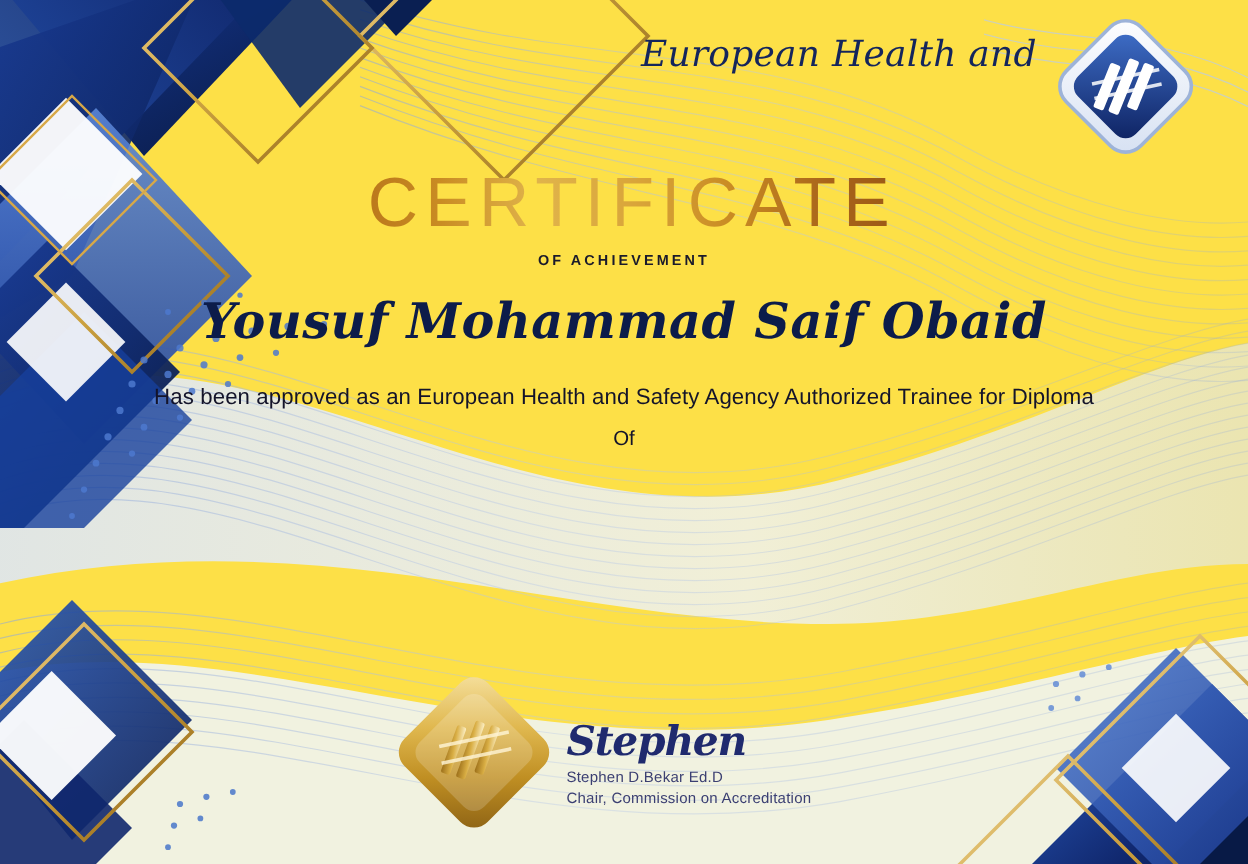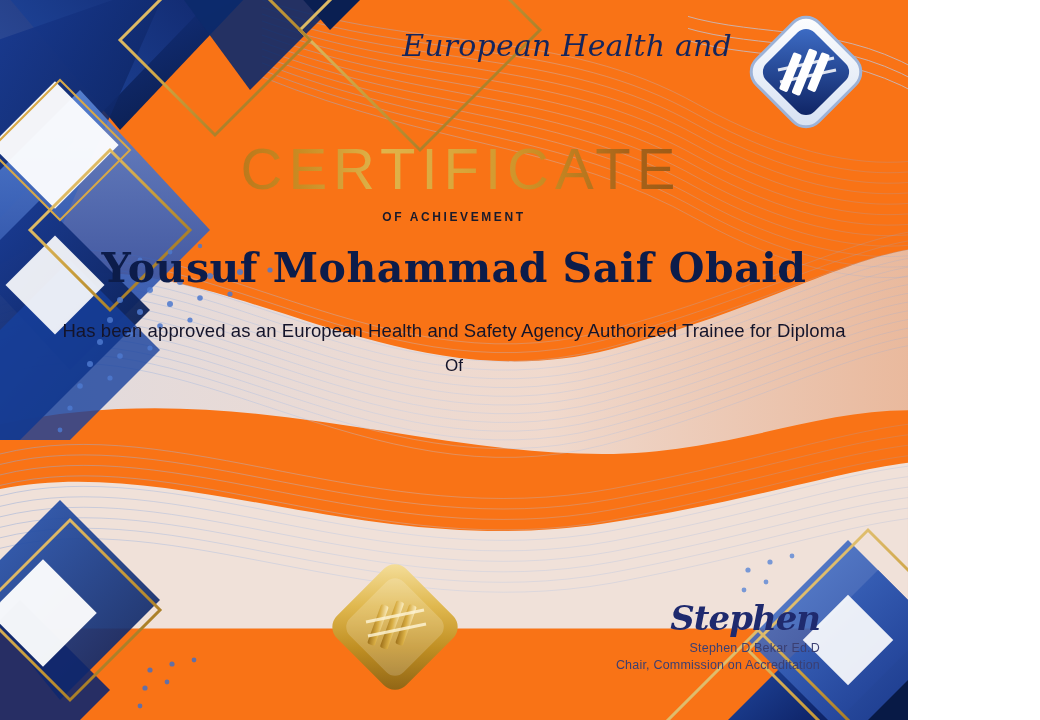--- a/index.html
+++ b/index.html
@@ -5,24 +5,24 @@
   html, body {
     margin: 0;
     padding: 0;
     background: #ffffff;
   }
   body {
     font-family: "Liberation Sans", sans-serif;
   }
   .certificate {
     position: relative;
-    width: 908px;
+    width: 1040px;
     height: 720px;
     overflow: hidden;
-    background: #f97316;
+    background: #fde047;
   }
 
   
   .bg-waves {
     position: absolute;
     inset: 0;
     z-index: 1;
     pointer-events: none;
   }
 
@@ -89,20 +89,21 @@
   .subtitle {
     margin-top: 12px;
     font-size: 12px;
     font-weight: 700;
     letter-spacing: 2.6px;
     color: #1a1a2b;
   }
   .recipient {
     margin-top: 20px;
     font-family: "DejaVu Serif", serif;
+    font-style: italic;
     font-weight: 700;
     font-size: 41px;
     color: #0c1c4a;
     letter-spacing: .5px;
   }
   .approval {
     margin-top: 28px;
     font-size: 18.5px;
     color: #14142a;
     letter-spacing: .1px;
@@ -131,24 +132,24 @@
     position: absolute;
     z-index: 6;
     left: 330px;
     bottom: 28px;
     width: 130px;
     height: 130px;
   }
   .signature-block {
     position: absolute;
     z-index: 6;
-    left: 520px;
+    left: 472px;
     bottom: 48px;
     width: 300px;
-    text-align: right;
+    text-align: left;
     color: #2b2f62;
   }
   .sig-script {
     font-family: "DejaVu Serif", serif;
     font-style: italic;
     font-weight: 700;
     font-size: 34px;
     color: #1f2a6e;
     line-height: 1;
     letter-spacing: -1px;

